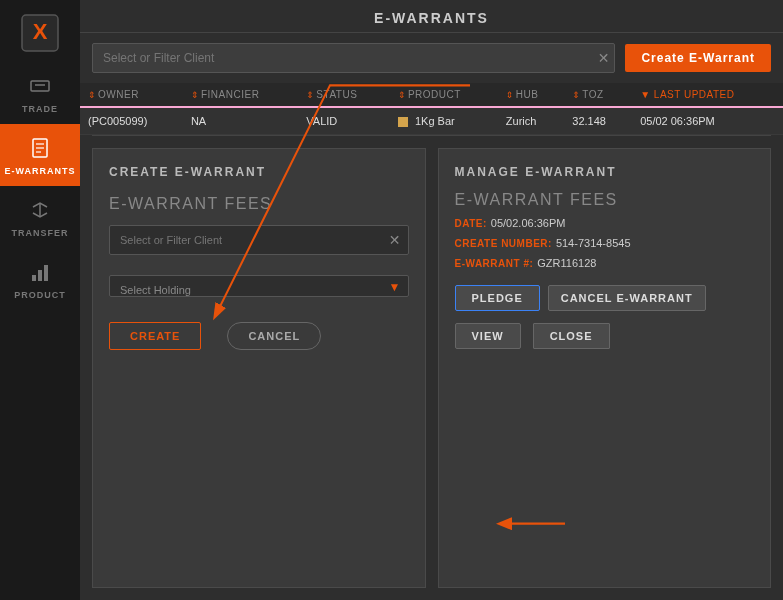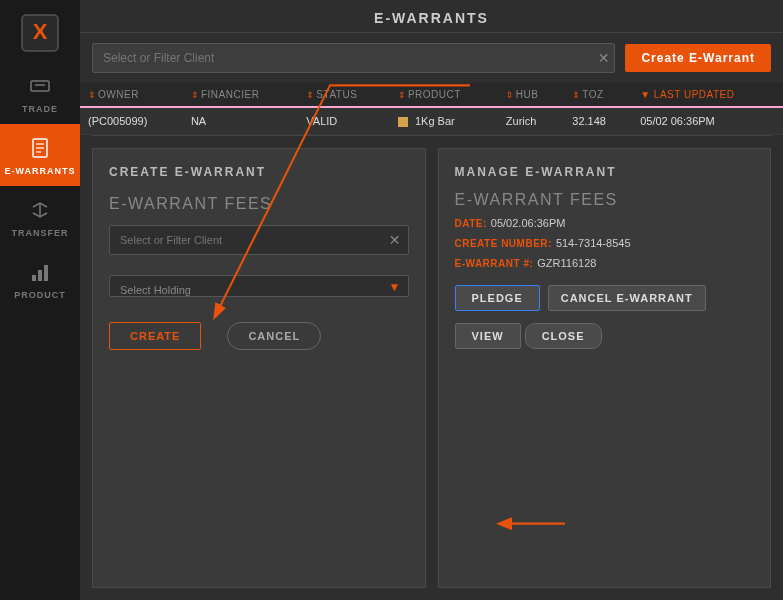--- a/index.html
+++ b/index.html
@@ -348,25 +348,25 @@
     }
     .btn-close {
       background: #4a4a4a;
       border: 1px solid #666;
       color: #ddd;
       padding: 6px 16px;
       font-size: 11px;
       font-weight: bold;
       letter-spacing: 1px;
       cursor: pointer;
-      border-radius: 10px;
+      border-radius: 1px;
     }
     .manage-actions-row2 {
       display: flex;
-      gap: 4px;
+      gap: 12px;
       margin-top: 4px;
     }
 
     
     .content-area {
       position: relative;
       flex: 1;
       display: flex;
       flex-direction: column;
       overflow: hidden;

